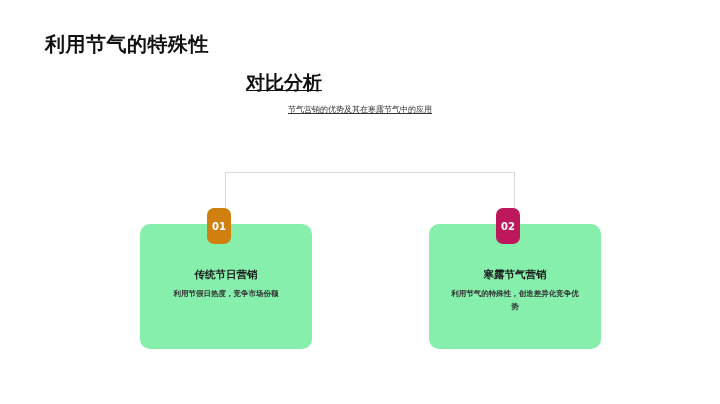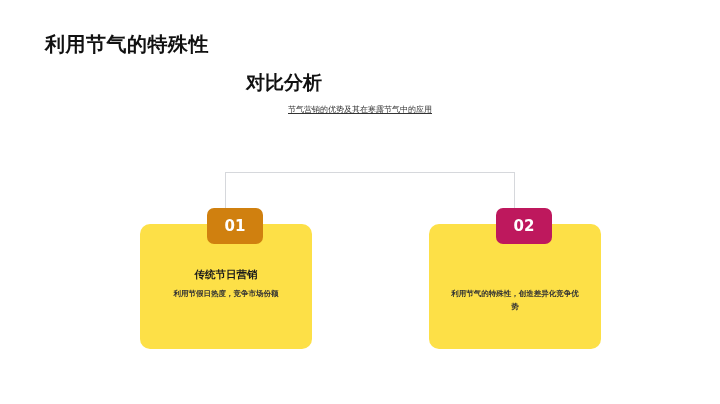--- a/index.html
+++ b/index.html
@@ -26,20 +26,21 @@
     }
     .section-heading {
       position: absolute;
       left: 0;
       width: 568px;
       top: 70px;
       text-align: center;
       font-size: 19px;
       font-weight: bold;
       color: #111111;
+      text-decoration: underline;
     }
     .section-subtitle {
       position: absolute;
       left: 0;
       width: 720px;
       top: 104px;
       text-align: center;
       font-size: 8px;
       color: #333333;
       text-decoration: underline;
@@ -57,32 +58,32 @@
       top: 172px;
       width: 1px;
       height: 37px;
       background: #d6d8dc;
     }
     .card {
       position: absolute;
       top: 224px;
       width: 172px;
       height: 125px;
-      background: #fde047;
+      background: #86efac;
       border-radius: 10px;
     }
     .badge {
       position: absolute;
       top: 208px;
-      width: 56px;
+      width: 24px;
       height: 36px;
       border-radius: 7px;
       color: #ffffff;
       font-weight: bold;
-      font-size: 15px;
+      font-size: 10px;
       display: flex;
       align-items: center;
       justify-content: center;
       z-index: 2;
     }
     .card-title {
       position: absolute;
       left: 0;
       width: 100%;
       top: 44px;
@@ -117,15 +118,16 @@
   <div class="connector-v" style="left:514px;"></div>
 
   <div class="badge" style="left:207px; background:#d0800f;">01</div>
   <div class="card" style="left:140px;">
     <div class="card-title">传统节日营销</div>
     <div class="card-desc">利用节假日热度，竞争市场份额</div>
   </div>
 
   <div class="badge" style="left:496px; background:#be185d;">02</div>
   <div class="card" style="left:429px;">
+    <div class="card-title">寒露节气营销</div>
     <div class="card-desc" style="left:22px; right:22px;">利用节气的特殊性，创造差异化竞争优势</div>
   </div>
 </div>
 
 </body></html>

